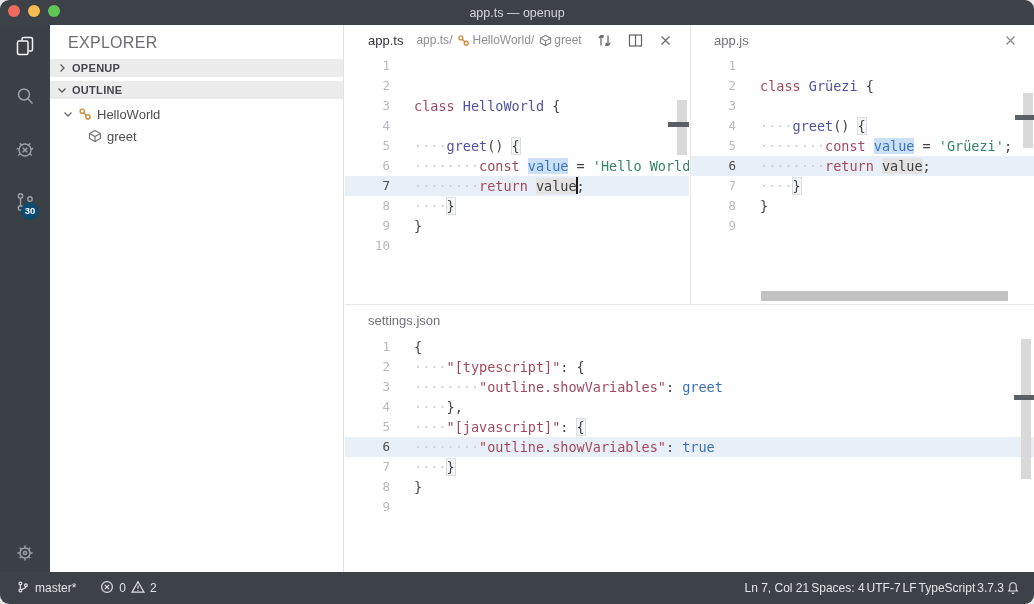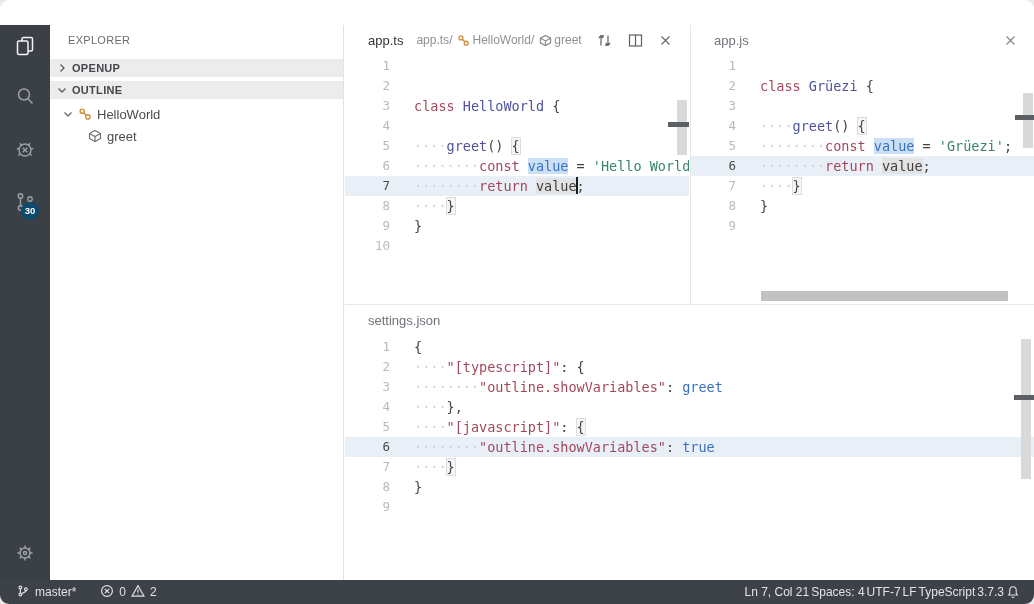--- a/index.html
+++ b/index.html
@@ -15,21 +15,21 @@
              color:#d5d7da;font-size:12.5px;}
   
   .activitybar{position:absolute;left:0;top:25px;width:50px;height:555px;background:#3b3f46;}
   .ab-icon{position:absolute;left:13px;width:24px;height:24px;}
   .ab-badge{position:absolute;left:21px;top:177px;min-width:18px;height:18px;border-radius:9px;
             background:#0c4a6e;color:#fff;font-size:9.5px;font-weight:bold;line-height:18px;
             text-align:center;}
   
   .sidebar{position:absolute;left:50px;top:25px;width:294px;height:555px;background:#fff;
            border-right:1px solid #e2e2e2;box-sizing:border-box;}
-  .sb-title{position:absolute;top:9px;left:18px;font-size:11px;color:#6d6d72;letter-spacing:.3px;}
+  .sb-title{position:absolute;top:9px;left:18px;font-size:16px;color:#6d6d72;letter-spacing:.3px;}
   .sb-sec{position:absolute;left:0;right:0;height:18px;background:#ececec;display:flex;
           align-items:center;font-size:11px;font-weight:bold;color:#45454b;letter-spacing:.3px;}
   .sb-sec .chev{margin-left:6px;margin-right:4px;display:flex;}
   .sec-openup{top:34px;} .sec-outline{top:56px;}
   .tree-item{position:absolute;height:22px;display:flex;align-items:center;font-size:13px;color:#4c4c4c;}
   .ti-hello{top:78px;left:12px;} .ti-greet{top:100px;left:38px;}
   .tree-item .chev{margin-right:4px;display:flex;}
   .tree-item .sym{margin-right:5px;display:flex;}
   
   .egroup{position:absolute;background:#fff;overflow:hidden;}
@@ -63,32 +63,40 @@
   .hl-blue{background:#cbe0f5;}
   .hl-gray{background:#e3e3e3;}
   .tk-box{background:#f4f6f8;box-shadow:0 0 0 1px #d9dce0;}
   .cursor{display:inline-block;width:2px;height:17px;background:#1b1b1b;vertical-align:-3px;
           margin-left:-1px;margin-right:-1px;}
   
   .vthumb{position:absolute;width:10px;background:#d9d9d9;}
   .vmark{position:absolute;height:5px;background:#5c6065;}
   .hthumb{position:absolute;height:10px;background:#c2c2c2;}
   
-  .statusbar{position:absolute;left:0;right:0;bottom:0;height:24px;background:#3d4148;color:#e2e4e7;
+  .statusbar{position:absolute;left:0;right:0;bottom:0;height:32px;background:#3d4148;color:#e2e4e7;
              font-size:12px;display:flex;align-items:center;padding:0 14px 0 16px;box-sizing:border-box;}
   .sb-item{display:flex;align-items:center;gap:5px;white-space:nowrap;}
   .sb-left{display:flex;align-items:center;gap:6px;}
   .sb-probs{display:flex;align-items:center;gap:5px;margin-left:18px;}
   .sb-right{margin-left:auto;display:flex;align-items:center;gap:2px;}
 </style>
 </head>
 <body>
 
 <div class="window">
 
+  <div class="titlebar">
+    <div class="traffic">
+      <span class="tl-close"></span>
+      <span class="tl-min"></span>
+      <span class="tl-zoom"></span>
+    </div>
+    <div class="win-title">app.ts — openup</div>
+  </div>
 
   <div class="activitybar">
     <div class="ab-icon" style="top:8px">
       <svg width="24" height="24" viewBox="0 0 24 24" fill="none" stroke="#f4f5f6" stroke-width="1.5">
         <rect x="9" y="4.5" width="10.5" height="13.5" rx="1.5"></rect>
         <rect x="4.5" y="8" width="10.5" height="13.5" rx="1.5" fill="#3b3f46"></rect>
       </svg>
     </div>
     <div class="ab-icon" style="top:59px">
       <svg width="24" height="24" viewBox="0 0 24 24" fill="none" stroke="#9ba1a7" stroke-width="1.5">

